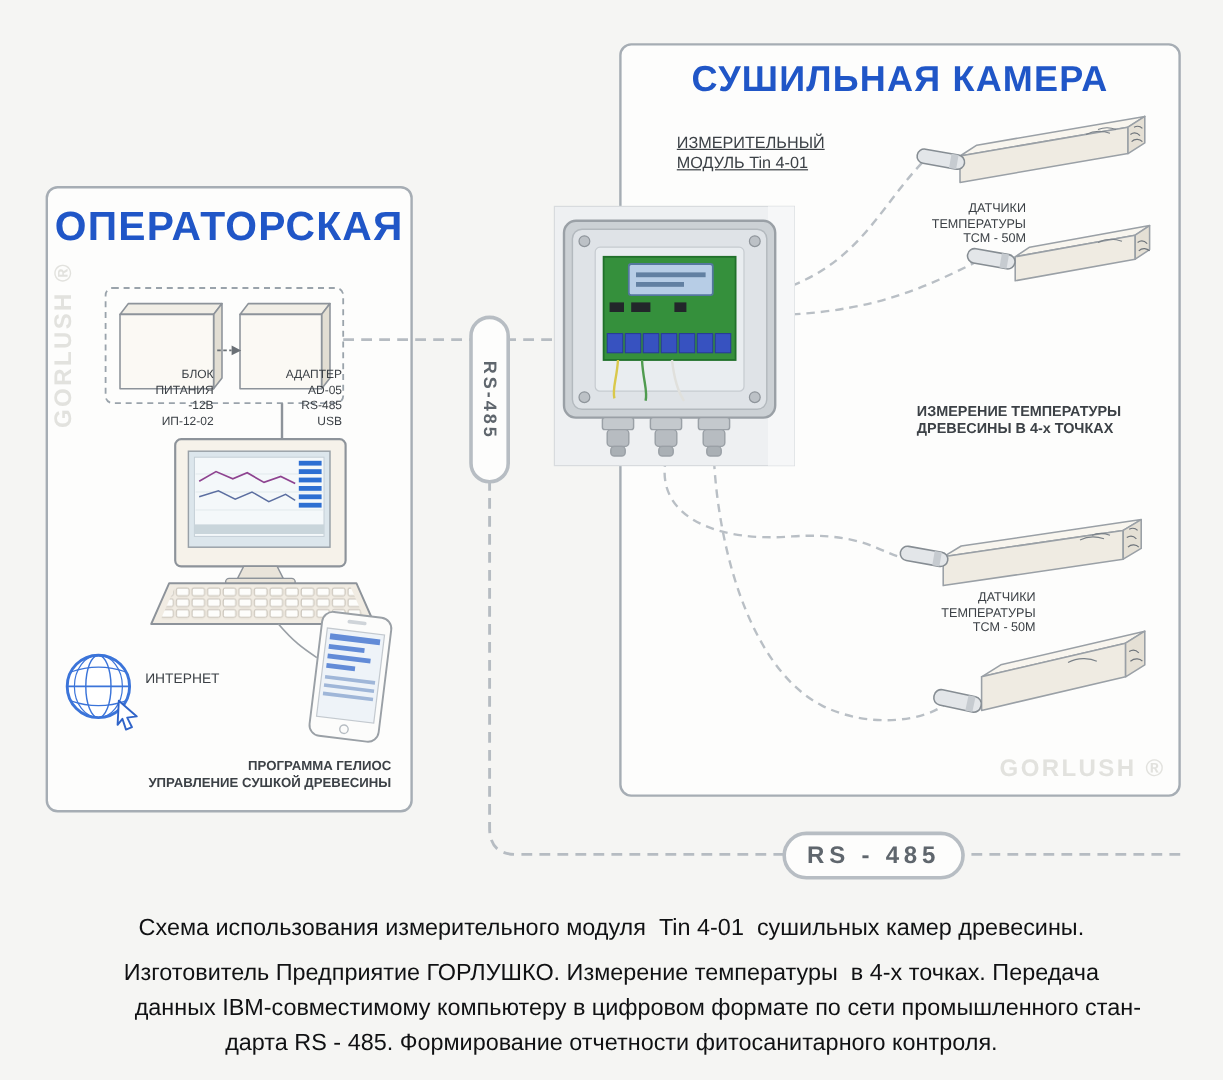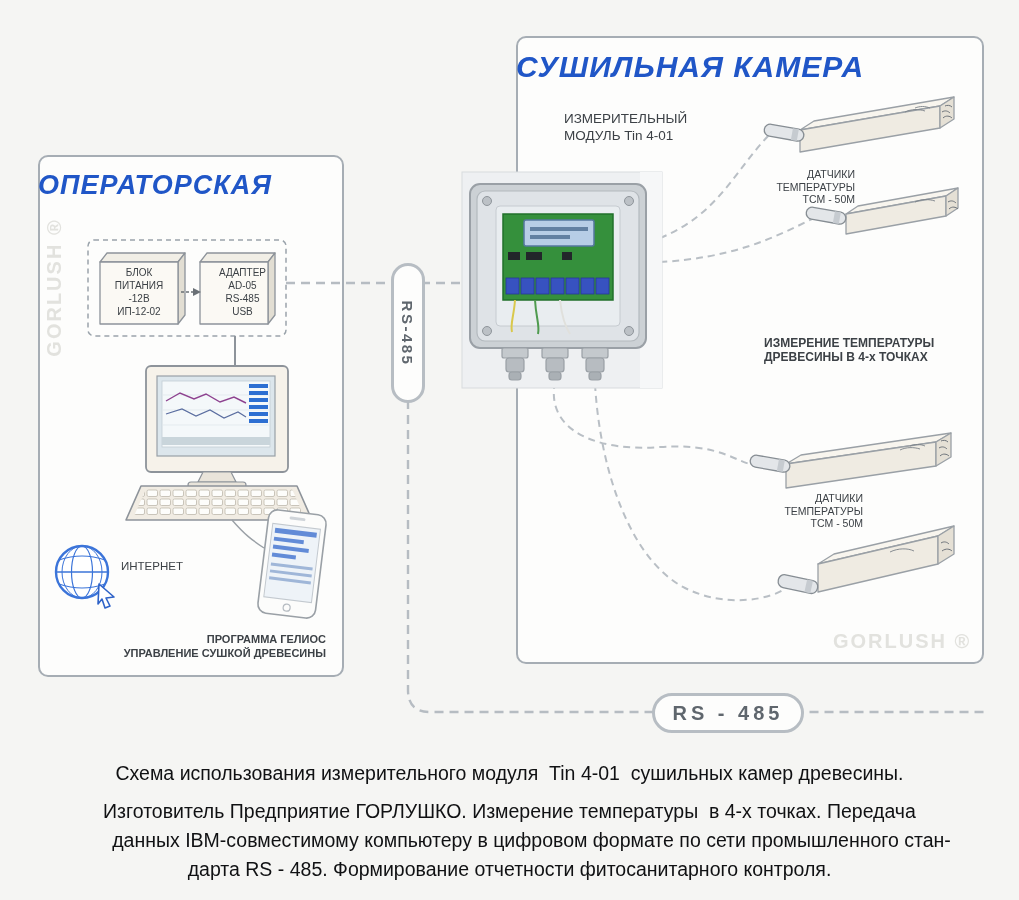--- a/index.html
+++ b/index.html
@@ -4,25 +4,25 @@
 <style>
   html,body{margin:0;padding:0;background:#f5f5f3;}
   *{box-sizing:border-box;}
   .canvas{position:relative;width:1019px;height:900px;background:#f5f5f3;
           font-family:"Liberation Sans",sans-serif;overflow:hidden;}
   .box{position:absolute;background:#fdfdfc;border:2px solid #a6adb4;border-radius:10px;z-index:1;}
   #op-box{left:38px;top:155px;width:306px;height:522px;}
   #dc-box{left:516px;top:36px;width:468px;height:628px;}
   .art{position:absolute;left:0;top:0;z-index:3;}
   .lbl{position:absolute;z-index:4;color:#3c4146;}
-  .title{position:absolute;z-index:4;color:#2056c7;font-weight:bold;font-style:italic;
-         text-align:left;letter-spacing:1px;}
-  #op-title{left:38px;top:170px;width:306px;font-size:27px;}
+  .title{position:absolute;z-index:4;color:#2056c7;font-weight:bold;
+         text-align:center;letter-spacing:1px;}
+  #op-title{left:38px;top:170px;width:306px;font-size:34px;}
   #dc-title{left:516px;top:50px;width:468px;font-size:30px;}
-  .facetext{font-size:10px;line-height:13px;text-align:center;}
+  .facetext{font-size:10px;line-height:13px;text-align:right;margin-top:40px;}
   .center{text-align:right;}
   .watermark{position:absolute;z-index:2;color:#e2e2de;font-weight:bold;letter-spacing:2px;
              font-size:20px;white-space:nowrap;}
   #wm-left{left:-26px;top:276px;width:160px;text-align:center;transform:rotate(-90deg);}
   #wm-right{left:833px;top:630px;}
   .pill{position:absolute;z-index:5;background:#fdfdfc;border:3px solid #b7bdc3;
         display:flex;align-items:center;justify-content:center;color:#5f666d;font-weight:bold;}
   #pill-v{left:391px;top:263px;width:34px;height:140px;border-radius:17px;}
   #pill-v span{transform:rotate(90deg);white-space:nowrap;font-size:15px;letter-spacing:2.5px;}
   #pill-h{left:652px;top:693px;width:152px;height:40px;border-radius:20px;
@@ -257,21 +257,21 @@
     <div>USB</div>
   </div>
 
   <div class="lbl" style="left:121px;top:560px;font-size:11.5px;">ИНТЕРНЕТ</div>
 
   <div class="lbl center" style="left:96px;top:632px;width:230px;font-size:11px;font-weight:bold;line-height:14px;">
     <div>ПРОГРАММА ГЕЛИОС</div>
     <div>УПРАВЛЕНИЕ СУШКОЙ ДРЕВЕСИНЫ</div>
   </div>
 
-  <div class="lbl" style="left:564px;top:110px;font-size:13.5px;line-height:17px;">
+  <div class="lbl" style="left:564px;top:110px;font-size:13.5px;line-height:17px;text-decoration:underline;">
     <div>ИЗМЕРИТЕЛЬНЫЙ</div>
     <div>МОДУЛЬ Tin 4-01</div>
   </div>
 
   <div class="lbl center" style="left:740px;top:168px;width:115px;font-size:10.5px;line-height:12.5px;">
     <div>ДАТЧИКИ</div>
     <div>ТЕМПЕРАТУРЫ</div>
     <div>ТСМ - 50М</div>
   </div>
   <div class="lbl center" style="left:748px;top:492px;width:115px;font-size:10.5px;line-height:12.5px;">

